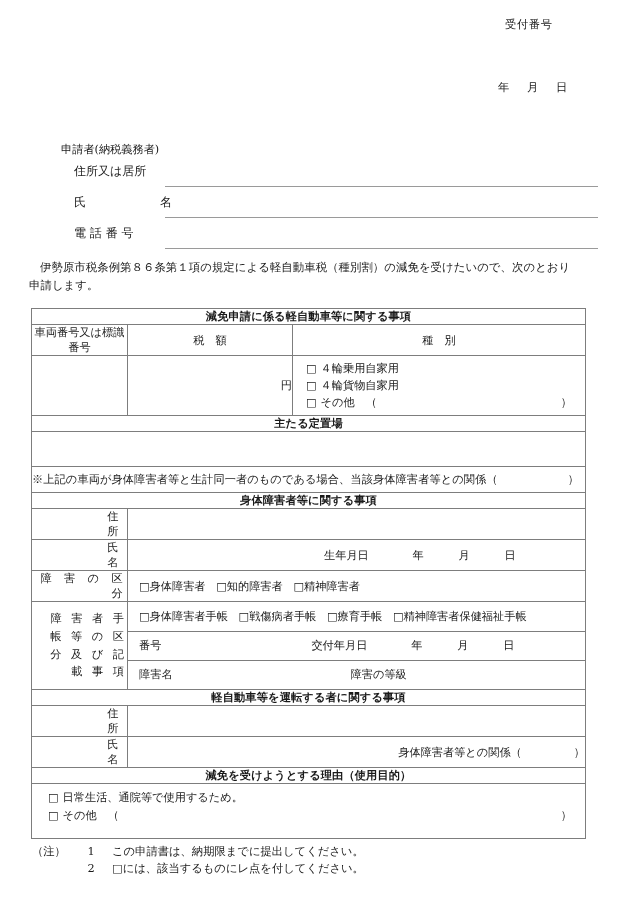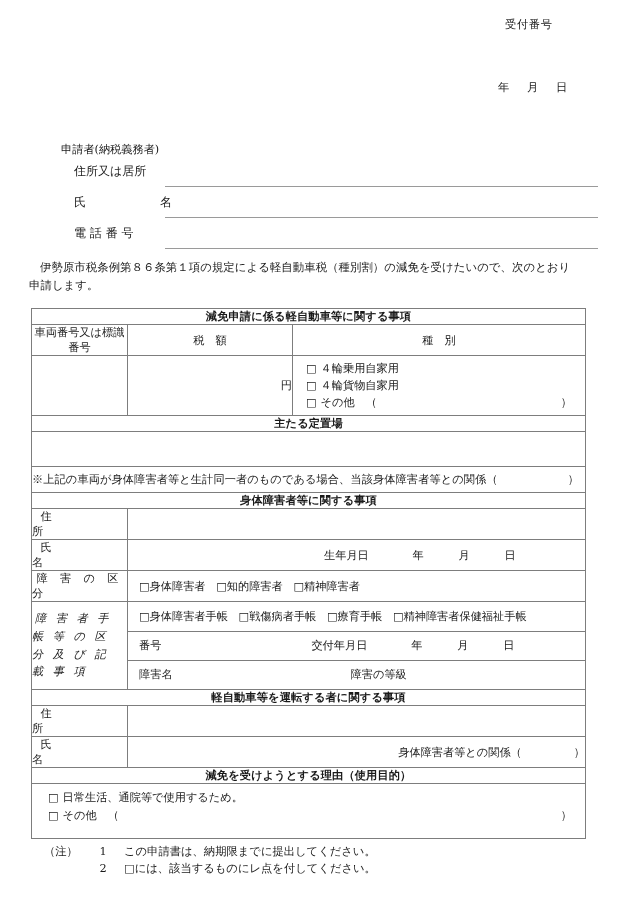--- a/index.html
+++ b/index.html
@@ -78,56 +78,56 @@
     border: 1px solid #7d7d7d;
     padding: 0;
     vertical-align: middle;
     font-size: 11.2px;
   }
   .ctr { text-align: center; }
   .pad { padding: 3px 7px; }
 
   .band { height: 16px; text-align: center; letter-spacing: .15px; font-weight: bold; }
   .lbl-cell {
-    height: 27px; text-align: left; letter-spacing: 8.5px;
+    height: 27px; text-align: right; letter-spacing: 8.5px;
     text-indent: 8.5px; font-size: 11.2px; margin-top: 28px;
   }
   .lbl-cell.tight { letter-spacing: 4.4px; text-indent: 4.4px; }
 
   .cb { display: inline-block; margin-right: 4px; }
   .type-list { padding: 4px 0 4px 13px; line-height: 1.52; }
   .type-list div { white-space: nowrap; }
   .paren-end { float: right; margin-right: 13px; }
 
   .yen { text-align: right; padding-right: 9px; }
 
   .note-row { height: 26px; padding-left: 9px; letter-spacing: .1px; white-space: nowrap; }
 
   .inner { width: 100%; border-collapse: collapse; table-layout: fixed; }
   .inner td { border: none; border-bottom: 1px solid #7d7d7d; padding: 4px 0 4px 11px; height: 29px; }
   .inner tr:last-child td { border-bottom: none; }
 
   .vlabel {
-    text-align: left; line-height: 1.58; letter-spacing: 3.0px;
-    text-indent: 3.0px; font-size: 11.1px; font-style: italic;
+    text-align: right; line-height: 1.58; letter-spacing: 3.0px;
+    text-indent: 3.0px; font-size: 11.1px;
   }
 
   .dob { display: inline-block; margin-left: 196px; }
   .ymd .y { display: inline-block; width: 55px; text-align: right; }
   .ymd .m { display: inline-block; width: 46px; text-align: right; }
   .ymd .d { display: inline-block; width: 46px; text-align: right; }
 
   .gaku { display: inline-block; margin-left: 178px; }
   .reason-list { padding: 5px 0 6px 16px; line-height: 1.58; height: 54px; }
   .reason-list div { white-space: nowrap; }
 
   .rel-right { float: right; margin-right: 6px; }
 
   .notes {
-    position: absolute; left: 44px; top: 843px;
+    position: absolute; left: 32px; top: 843px;
     font-size: 11.3px; line-height: 1.52;
   }
   .notes .n { display: block; white-space: nowrap; }
   .notes .num { display: inline-block; width: 42px; text-align: center; }
   .notes .lead { display: inline-block; width: 38px; }
 </style>
 </head>
 <body>
 
 <div class="page">

